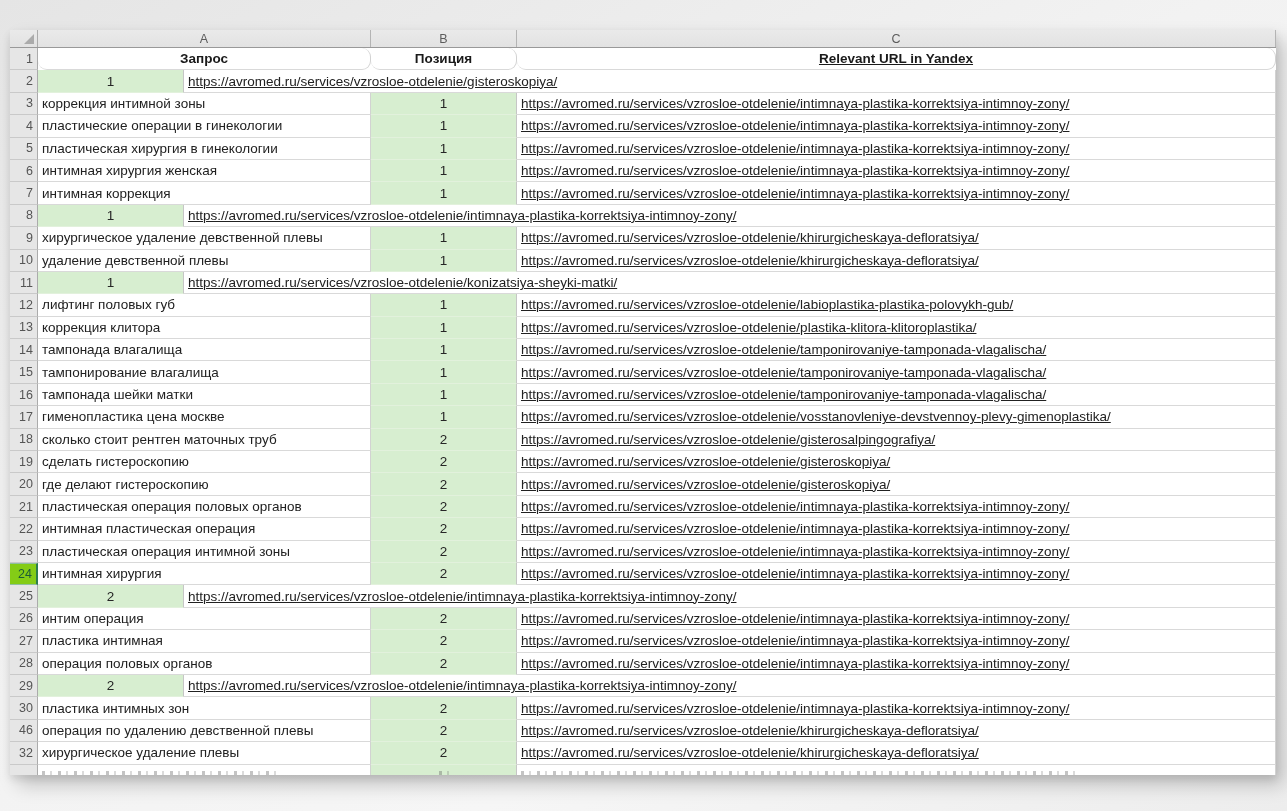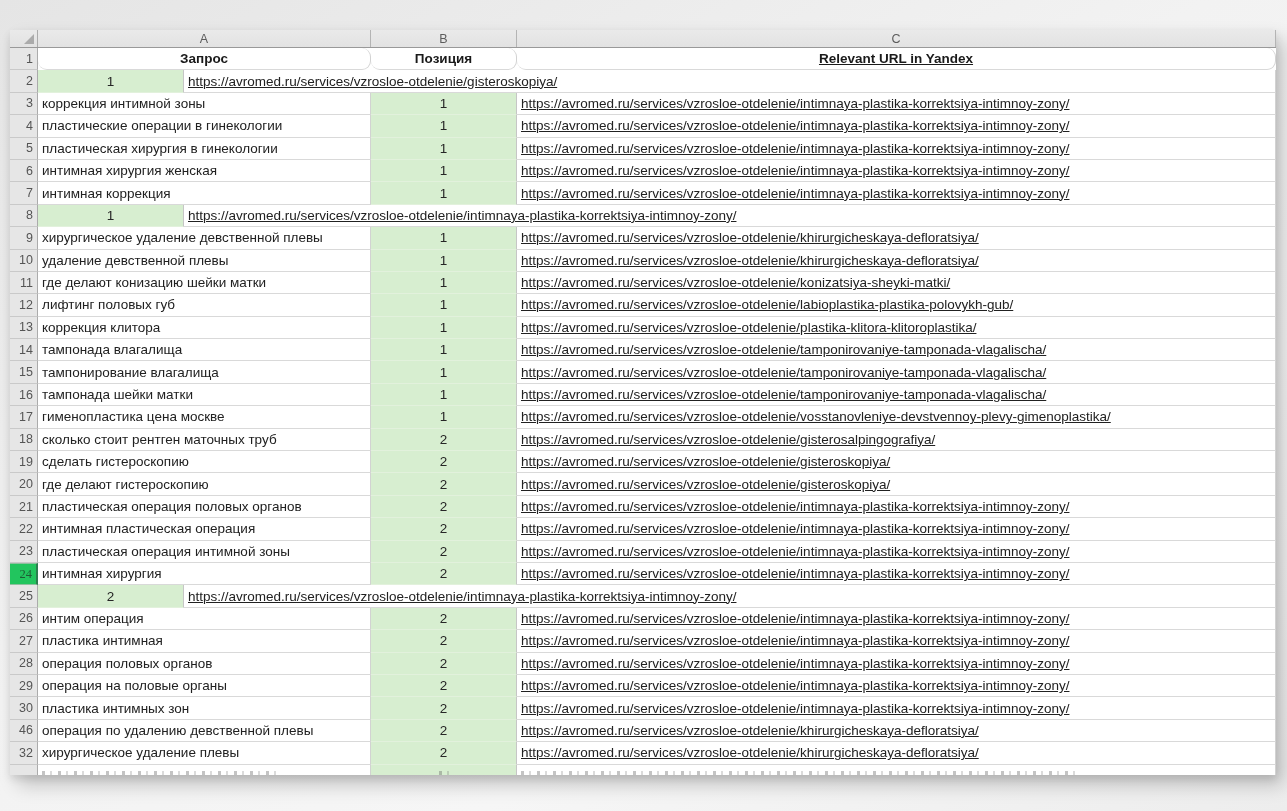--- a/index.html
+++ b/index.html
@@ -54,26 +54,25 @@
   .rowh {
     width: 28px; flex: 0 0 28px;
     background: #e6e6e6;
     border-right: 1px solid #ababab;
     border-bottom: 1px solid #c9c9c9;
     font-size: 12.5px; color: #555555;
     display: flex; align-items: center; justify-content: flex-end;
     padding-right: 4px;
   }
   .rowh.active {
-    background: #22c55e;
+    background: #84cc16;
     color: #1d5c35;
     border-right: 2px solid #2e7d4f;
     border-top: 1px solid #8fbf9f;
     border-bottom: 1px solid #8fbf9f;
-    font-family: Liberation Serif, serif;
   }
   .cell {
     font-size: 13.5px; color: #212121;
     display: flex; align-items: center;
     overflow: hidden; white-space: nowrap;
     border-right: 1px solid #d2d2d2;
     border-bottom: 1px solid #d9d9d9;
     background: #ffffff;
     padding: 0 4px;
   }
@@ -176,21 +175,20 @@
     <div class="cell c-c w-c">https://avromed.ru/services/vzrosloe-otdelenie/khirurgicheskaya-defloratsiya/</div>
   </div>
       <div class="row">
     <div class="rowh">10</div>
     <div class="cell c-a w-a">удаление девственной плевы</div>
     <div class="cell c-b w-b pos">1</div>
     <div class="cell c-c w-c">https://avromed.ru/services/vzrosloe-otdelenie/khirurgicheskaya-defloratsiya/</div>
   </div>
       <div class="row">
     <div class="rowh">11</div>
-    <div class="cell c-a w-a">где делают конизацию шейки матки</div>
     <div class="cell c-b w-b pos">1</div>
     <div class="cell c-c w-c">https://avromed.ru/services/vzrosloe-otdelenie/konizatsiya-sheyki-matki/</div>
   </div>
       <div class="row">
     <div class="rowh">12</div>
     <div class="cell c-a w-a">лифтинг половых губ</div>
     <div class="cell c-b w-b pos">1</div>
     <div class="cell c-c w-c">https://avromed.ru/services/vzrosloe-otdelenie/labioplastika-plastika-polovykh-gub/</div>
   </div>
       <div class="row">
@@ -283,21 +281,20 @@
     <div class="cell c-c w-c">https://avromed.ru/services/vzrosloe-otdelenie/intimnaya-plastika-korrektsiya-intimnoy-zony/</div>
   </div>
       <div class="row">
     <div class="rowh">28</div>
     <div class="cell c-a w-a">операция половых органов</div>
     <div class="cell c-b w-b pos">2</div>
     <div class="cell c-c w-c">https://avromed.ru/services/vzrosloe-otdelenie/intimnaya-plastika-korrektsiya-intimnoy-zony/</div>
   </div>
       <div class="row">
     <div class="rowh">29</div>
-    <div class="cell c-a w-a">операция на половые органы</div>
     <div class="cell c-b w-b pos">2</div>
     <div class="cell c-c w-c">https://avromed.ru/services/vzrosloe-otdelenie/intimnaya-plastika-korrektsiya-intimnoy-zony/</div>
   </div>
       <div class="row">
     <div class="rowh">30</div>
     <div class="cell c-a w-a">пластика интимных зон</div>
     <div class="cell c-b w-b pos">2</div>
     <div class="cell c-c w-c">https://avromed.ru/services/vzrosloe-otdelenie/intimnaya-plastika-korrektsiya-intimnoy-zony/</div>
   </div>
       <div class="row">

